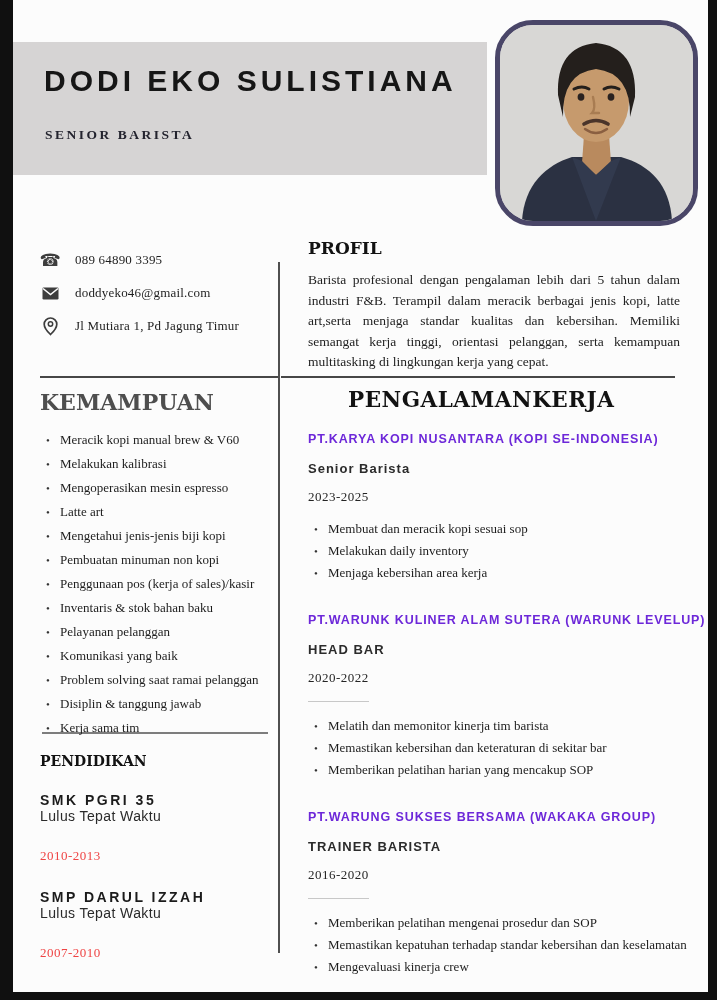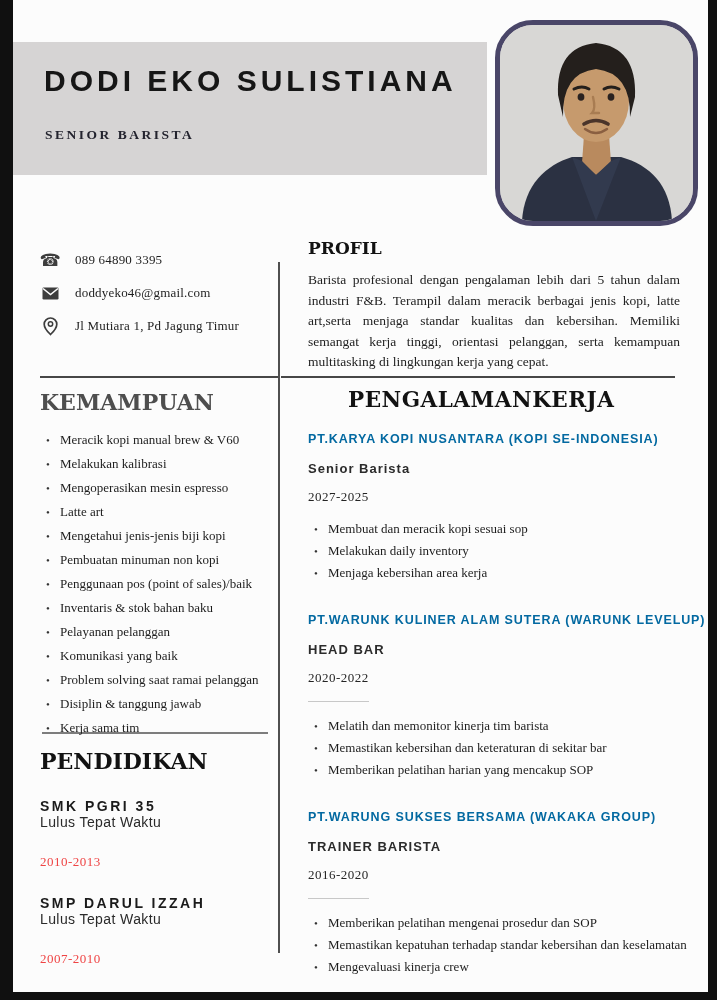--- a/index.html
+++ b/index.html
@@ -39,34 +39,34 @@
 
   
   .sec-kemampuan{position:absolute;left:27px;top:388px;width:242px;}
   .sec-kemampuan h2{font-size:22px;line-height:28px;color:#4e4e4e;margin-bottom:12px;}
   ul{list-style:none;margin:0;padding:0;}
   .skill{display:flex;align-items:baseline;line-height:23px;font-size:13px;color:#1d1d1d;}
   .dot{width:14px;flex:0 0 14px;color:#333;font-size:11px;padding-left:6px;}
 
   
   .sec-pendidikan{position:absolute;left:27px;top:746px;width:242px;}
-  .sec-pendidikan h2{font-size:22px;line-height:30px;margin-bottom:22px;}
+  .sec-pendidikan h2{font-size:14px;line-height:30px;margin-bottom:16px;}
   .edu{margin-bottom:25px;}
   .edu-school{font-family:"Liberation Sans",sans-serif;font-weight:bold;font-size:14px;
         letter-spacing:2.5px;color:#1b1b1b;}
   .edu-note{font-family:"Liberation Sans",sans-serif;font-size:14px;color:#2a2a2a;
         letter-spacing:0.4px;}
   .edu-years{font-size:13px;color:#ef4444;margin-top:24px;letter-spacing:0.5px;}
 
   
   .sec-pengalaman{position:absolute;left:295px;top:386px;width:382px;}
   .sec-pengalaman h2{font-size:21.5px;line-height:28px;margin-bottom:18px;letter-spacing:0.5px;margin-left:40px;}
   .job{margin-bottom:29px;}
   .job-company{font-family:"Liberation Sans",sans-serif;font-weight:bold;font-size:12.5px;
-        letter-spacing:0.9px;color:#0369a1;white-space:nowrap;}
+        letter-spacing:0.9px;color:#6d28d9;white-space:nowrap;}
   .job-role{font-family:"Liberation Sans",sans-serif;font-weight:600;font-size:13px;
         letter-spacing:1px;color:#2b2b2b;margin-top:15px;}
   .job-years{display:inline-block;font-size:13px;color:#242424;margin-top:13px;letter-spacing:0.5px;}
   .job-years.u{border-bottom:1.5px solid #c8c8c8;padding-bottom:15px;}
   .jbullets{margin-top:13px;}
   .jb{display:flex;align-items:baseline;line-height:21px;font-size:13px;color:#1d1d1d;}
 </style>
 </head>
 <body>
 
@@ -151,21 +151,21 @@
       <li class="skill">
           <span class="dot">•</span>
           <span>Mengetahui jenis-jenis biji kopi</span>
         </li>
       <li class="skill">
           <span class="dot">•</span>
           <span>Pembuatan minuman non kopi</span>
         </li>
       <li class="skill">
           <span class="dot">•</span>
-          <span>Penggunaan pos (point of sales)/baik</span>
+          <span>Penggunaan pos (kerja of sales)/kasir</span>
         </li>
       <li class="skill">
           <span class="dot">•</span>
           <span>Inventaris &amp; stok bahan baku</span>
         </li>
       <li class="skill">
           <span class="dot">•</span>
           <span>Pelayanan pelanggan</span>
         </li>
       <li class="skill">
@@ -200,21 +200,21 @@
       <div class="edu-years">2007-2010</div>
     </div>
   </div>
 
   <div class="sec-pengalaman">
     <h2>PENGALAMANKERJA</h2>
 
     <div class="job">
       <div class="job-company">PT.KARYA KOPI NUSANTARA (KOPI SE-INDONESIA)</div>
       <div class="job-role">Senior Barista</div>
-      <div class="job-years">2027-2025</div>
+      <div class="job-years">2023-2025</div>
       <ul class="jbullets">
         <li class="jb">
             <span class="dot">•</span>
             <span>Membuat dan meracik kopi sesuai sop</span>
           </li>
         <li class="jb">
             <span class="dot">•</span>
             <span>Melakukan daily inventory</span>
           </li>
         <li class="jb">

